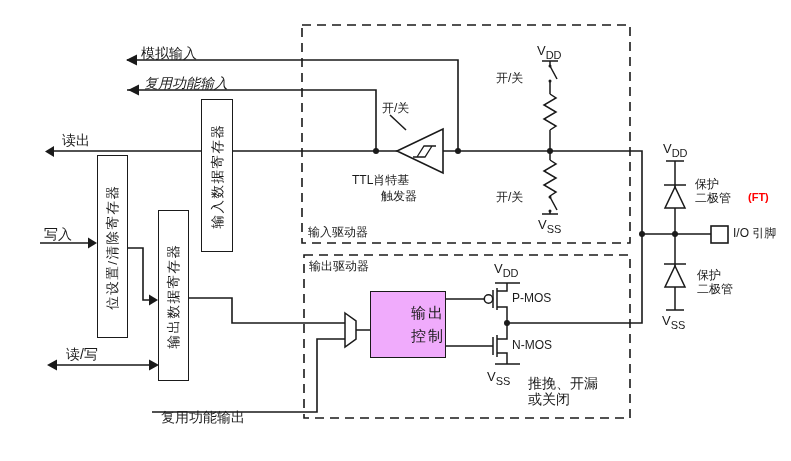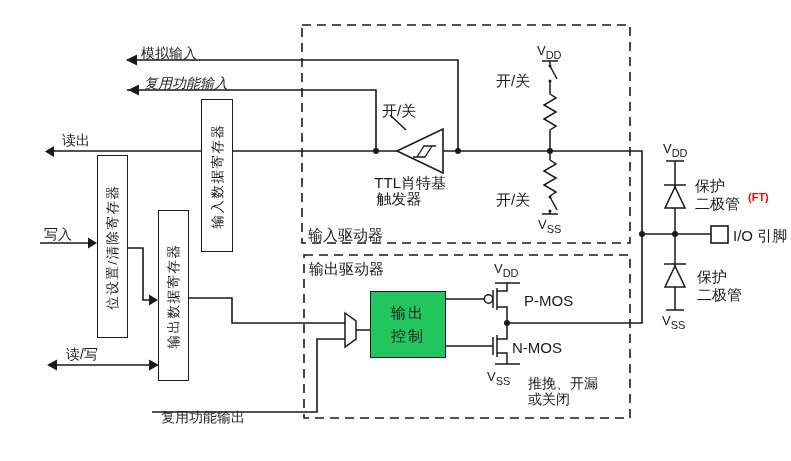--- a/index.html
+++ b/index.html
@@ -3,32 +3,32 @@
 <meta charset="utf-8">
 <style>
   html,body{margin:0;padding:0;background:#fff;}
   #stage{
     position:relative;width:791px;height:461px;background:#fff;overflow:hidden;
     font-family:"Liberation Sans","DejaVu Sans",sans-serif;color:#1a1a1a;
   }
   #wires{position:absolute;left:0;top:0;}
   .lbl{position:absolute;white-space:nowrap;font-size:14px;line-height:1.15;}
   .fs15{font-size:15px;}
-  .fs13{font-size:15px;}
+  .fs13{font-size:12px;}
   .vreg{
     position:absolute;border:1.6px solid #1a1a1a;background:#fff;box-sizing:border-box;
     display:flex;align-items:center;justify-content:center;
   }
   .vreg .vtext{
     transform:rotate(-90deg);white-space:nowrap;font-size:13.5px;letter-spacing:1.5px;
   }
   .ctlbox{
     position:absolute;left:370px;top:291px;width:76px;height:67px;
-    border:1.6px solid #1a1a1a;background:#22c55e;box-sizing:border-box;
-    display:flex;flex-direction:column;align-items:center;justify-content:center;
+    border:1.6px solid #1a1a1a;background:#f0abfc;box-sizing:border-box;
+    display:flex;flex-direction:column;align-items:flex-end;justify-content:center;
     font-size:15px;line-height:1.5;letter-spacing:2px;
   }
   .pow{position:absolute;font-size:13px;white-space:nowrap;}
   .pow sub{font-size:11px;}
   .ft{position:absolute;color:#ff0000;font-size:11px;font-weight:bold;white-space:nowrap;}
   .two{line-height:1.18;}
 </style>
 </head>
 <body>
 
@@ -139,26 +139,26 @@
   <div class="lbl" style="left:141px;top:45px;">模拟输入</div>
   <div class="lbl" style="left:144px;top:75px;font-style:italic;">复用功能输入</div>
   <div class="lbl" style="left:62px;top:132px;">读出</div>
   <div class="lbl" style="left:44px;top:226px;">写入</div>
   <div class="lbl" style="left:66px;top:346px;">读/写</div>
   <div class="lbl" style="left:161px;top:393px;margin-top:16px;">复用功能输出</div>
 
   <div class="lbl fs13" style="left:382px;top:102px;">开/关</div>
   <div class="lbl fs13" style="left:496px;top:72px;">开/关</div>
   <div class="lbl fs13" style="left:496px;top:191px;">开/关</div>
-  <div class="lbl fs13" style="left:352px;top:174px;width:94px;text-align:right;">TTL肖特基</div>
+  <div class="lbl fs13" style="left:352px;top:174px;width:94px;text-align:left;">TTL肖特基</div>
   <div class="lbl fs13" style="left:352px;top:190px;width:94px;text-align:center;">触发器</div>
   <div class="lbl fs13" style="left:308px;top:226px;">输入驱动器</div>
 
   <div class="lbl fs13" style="left:307px;top:260px;background:#fff;padding:0 2px;">输出驱动器</div>
-  <div class="lbl fs13" style="left:512px;top:292px;margin-left:12px;">P-MOS</div>
+  <div class="lbl fs13" style="left:512px;top:292px;">P-MOS</div>
   <div class="lbl fs13" style="left:512px;top:339px;">N-MOS</div>
   <div class="lbl" style="left:528px;top:375px;">推挽、开漏</div>
   <div class="lbl" style="left:528px;top:391px;">或关闭</div>
 
   <div class="pow" style="left:537px;top:43px;"><span>V</span><sub>DD</sub></div>
   <div class="pow" style="left:538px;top:217px;"><span>V</span><sub>SS</sub></div>
   <div class="pow" style="left:494px;top:261px;"><span>V</span><sub>DD</sub></div>
   <div class="pow" style="left:487px;top:369px;"><span>V</span><sub>SS</sub></div>
   <div class="pow" style="left:663px;top:141px;"><span>V</span><sub>DD</sub></div>
   <div class="pow" style="left:662px;top:313px;"><span>V</span><sub>SS</sub></div>

